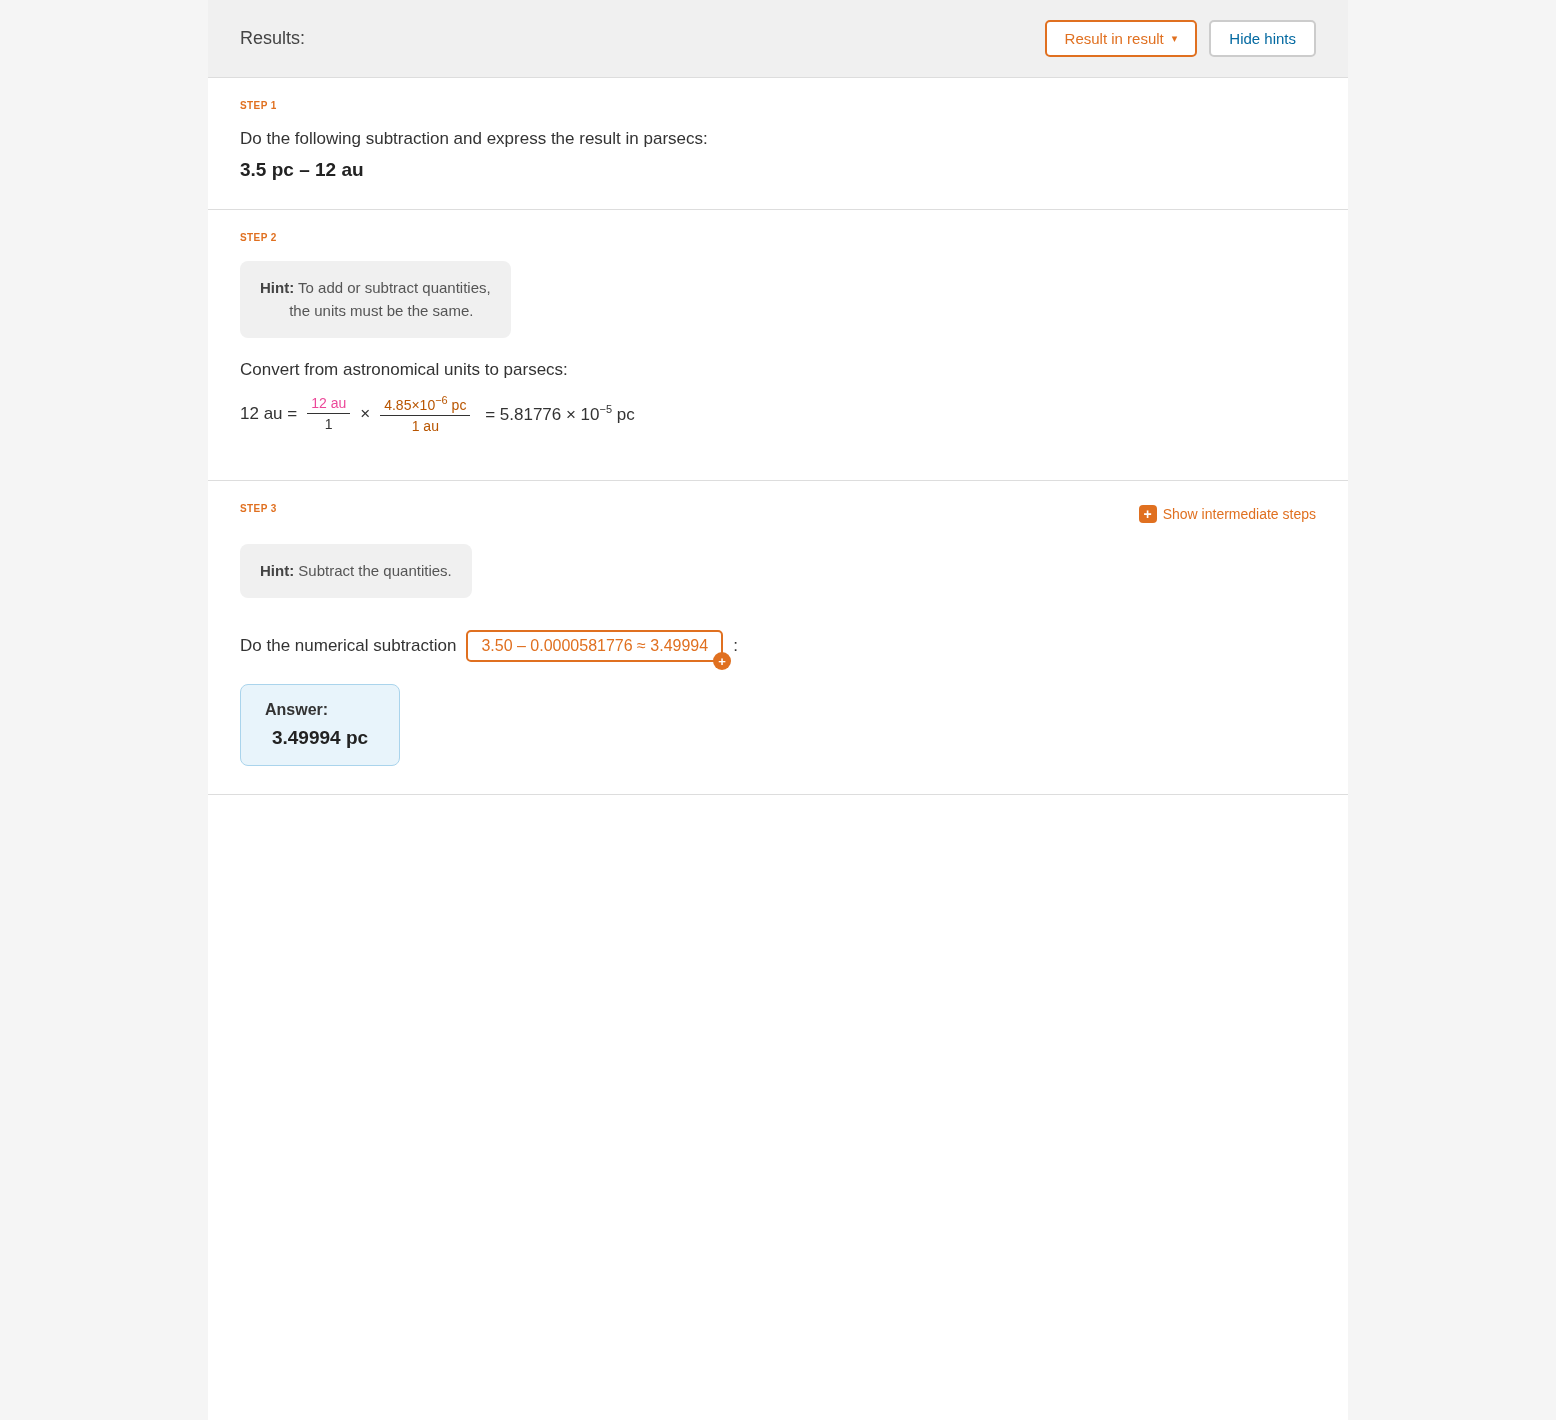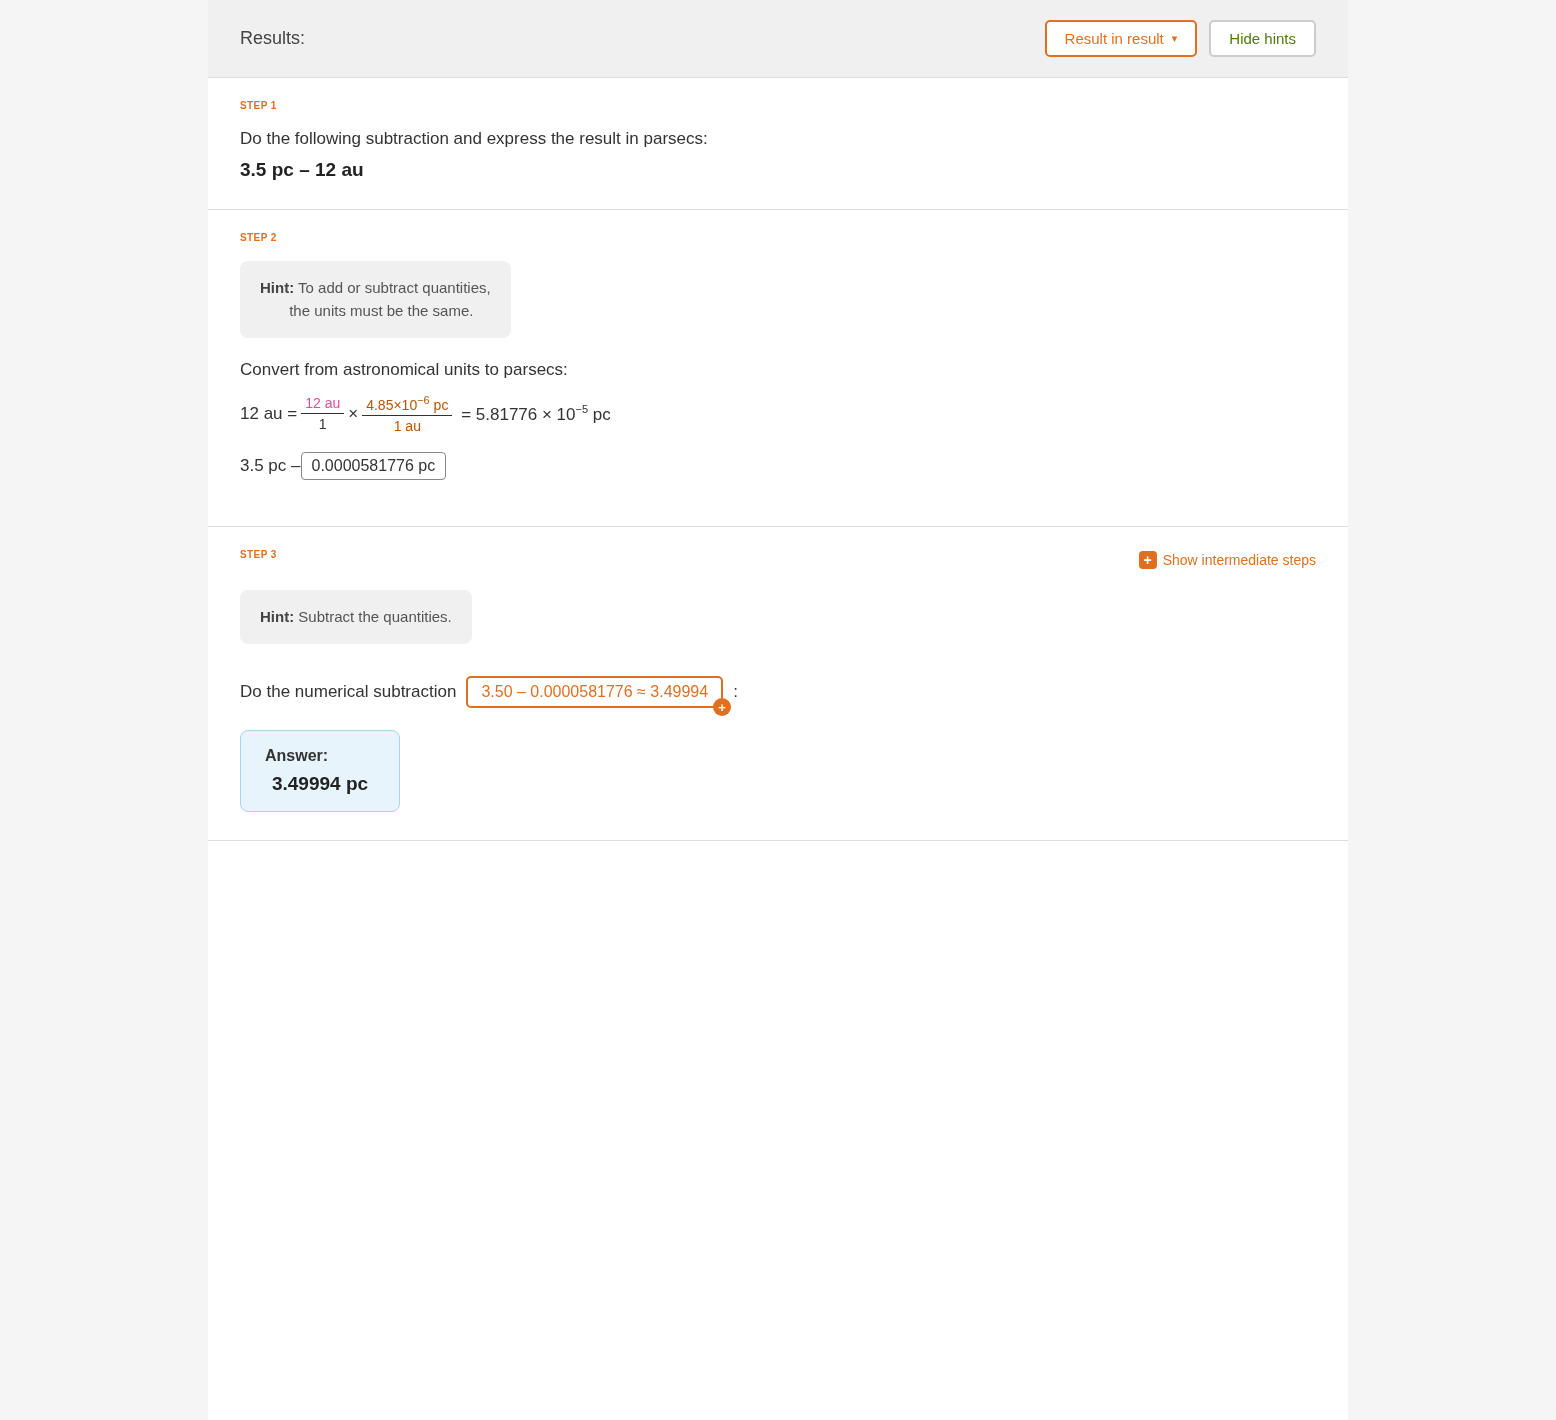--- a/index.html
+++ b/index.html
@@ -45,21 +45,21 @@
       display: flex;
       align-items: center;
       gap: 8px;
       font-family: sans-serif;
     }
     .btn-result-parsecs .dropdown-arrow {
       font-size: 11px;
     }
     .btn-hide-hints {
       border: 2px solid #ccc;
-      color: #4d7c0f;
+      color: #0369a1;
       background: #fff;
       padding: 8px 18px;
       font-size: 15px;
       border-radius: 5px;
       cursor: pointer;
       font-family: sans-serif;
     }
 
     
     .step-section {
@@ -121,20 +121,21 @@
       margin-bottom: 14px;
       font-family: sans-serif;
     }
     .math-line {
       font-size: 17px;
       color: #333;
       margin-bottom: 18px;
       font-family: sans-serif;
       display: flex;
       align-items: center;
+      gap: 6px;
       flex-wrap: wrap;
     }
     .fraction {
       display: inline-flex;
       flex-direction: column;
       align-items: center;
       vertical-align: middle;
       margin: 0 4px;
     }
     .fraction .numerator {
@@ -297,24 +298,20 @@
       </span>
       <span>×</span>
       <span class="fraction">
         <span class="numerator" style="color:#b85500;">4.85×10<sup>−6</sup> pc</span>
         <span class="denominator" style="color:#b85500;">1 au</span>
       </span>
       <span>&nbsp;= 5.81776 × 10<sup>−5</sup> pc</span>
     </div>
 
     
-    <div class="math-line">
-      <span>3.5 pc –</span>
-      <span class="highlighted-value">0.0000581776 pc</span>
-    </div>
   </div>
 
   <div class="step-section">
     <div class="step-header-row">
       <div class="step-label">STEP 3</div>
       <div class="show-intermediate-btn">
         <span class="show-intermediate-icon">+</span>
         <span>Show intermediate steps</span>
       </div>
     </div>

